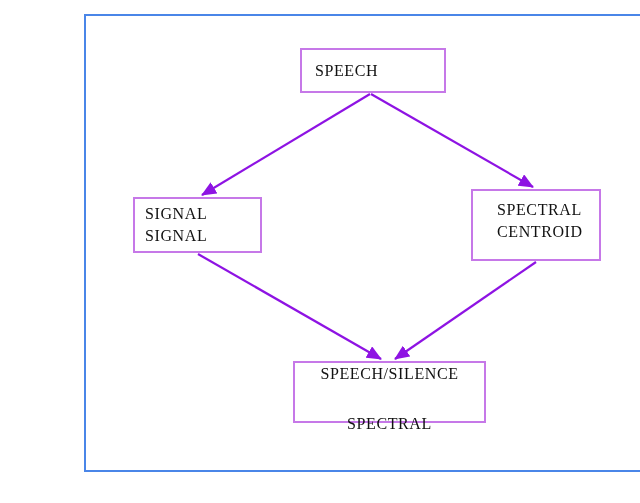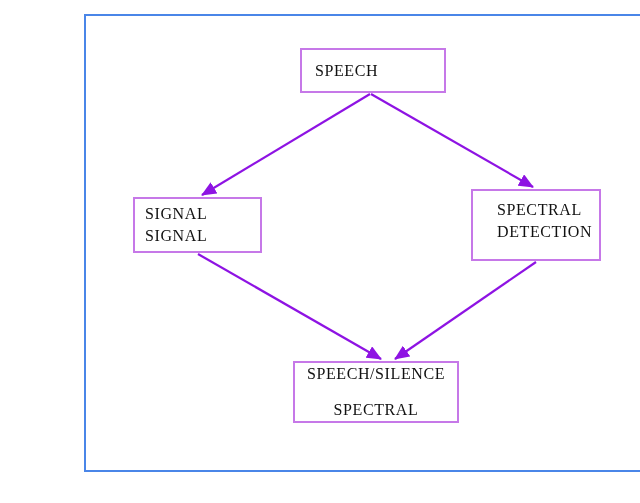--- a/index.html
+++ b/index.html
@@ -54,23 +54,24 @@
   .node-signal-energy{
     left:85px;top:197px;width:129px;height:56px;
     display:flex;flex-direction:column;justify-content:center;
     padding-left:10px;
   }
   .node-spectral-centroid{
     left:423px;top:189px;width:130px;height:72px;
     padding:8px 0 0 24px;
   }
   .node-detection{
-    left:245px;top:361px;width:166px;height:62px;
-    display:flex;flex-direction:column;justify-content:space-between;align-items:center;
+    left:245px;top:361px;width:193px;height:62px;
+    display:flex;flex-direction:column;justify-content:flex-start;align-items:center;
     text-align:center;
+    gap:28px;
   }
 </style>
 </head>
 <body>
 
 <div class="canvas">
 
   <div class="frame"></div>
 
   <svg class="edges" viewBox="0 0 640 503" xmlns="http://www.w3.org/2000/svg">
@@ -89,21 +90,21 @@
     <div>SPEECH</div>
   </div>
 
   <div class="node node-signal-energy">
     <div>SIGNAL</div>
     <div>SIGNAL</div>
   </div>
 
   <div class="node node-spectral-centroid">
     <div>SPECTRAL</div>
-    <div>DETECTION</div>
+    <div>CENTROID</div>
   </div>
 
   <div class="node node-detection">
     <div>SPEECH/SILENCE</div>
     <div>SPECTRAL</div>
   </div>
 
 </div>
 
 </body></html>

